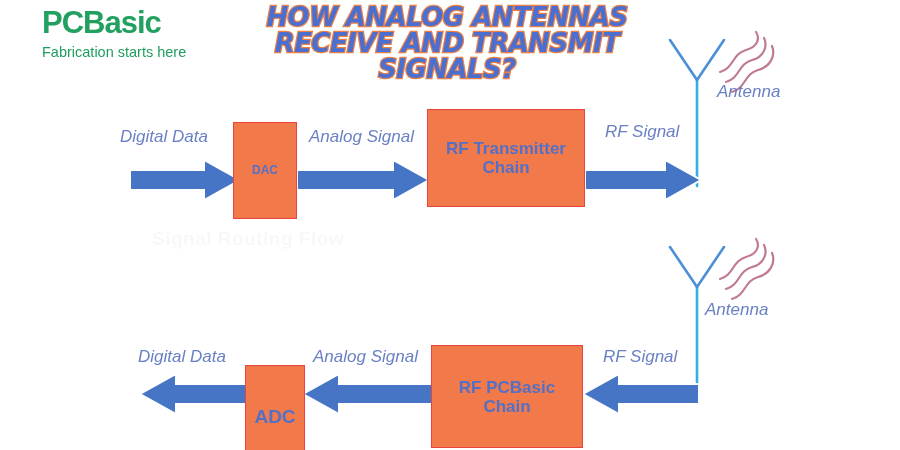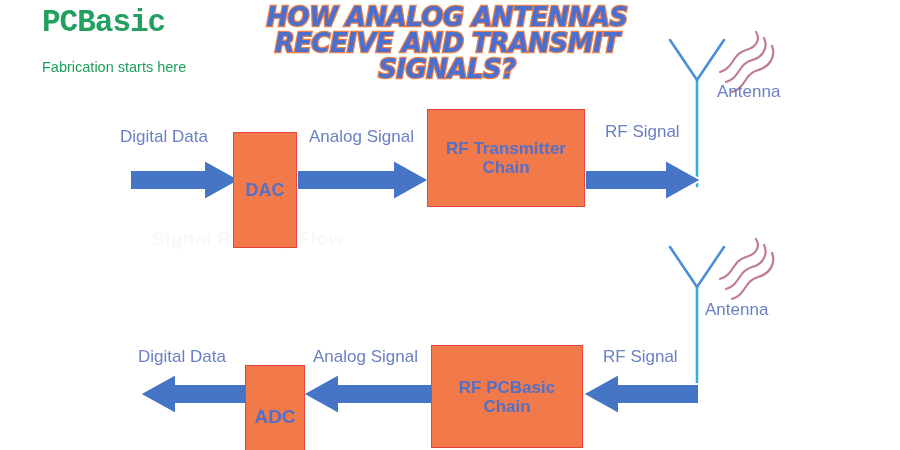--- a/index.html
+++ b/index.html
@@ -8,34 +8,34 @@
     background:#ffffff;
     font-family:"Liberation Sans", sans-serif;
     overflow:hidden;
     position:relative;
   }
   #stage{position:relative;width:900px;height:450px;}
 
   
   .logo{position:absolute;left:42px;top:6px;width:200px;height:52px;}
   .logo-word{
-    font-family:Liberation Mono, monospace;
+    font-family:Liberation Sans, sans-serif;
     font-weight:bold;
     font-size:31px;
     letter-spacing:-1px;
     color:#21A060;
     line-height:34px;
     white-space:nowrap;
   }
   .logo-tag{
     font-family:"Liberation Sans", sans-serif;
     font-size:14.5px;
     color:#1E9E5E;
     line-height:16px;
-    margin-top:19px;
+    margin-top:4px;
     white-space:nowrap;
   }
 
   
   .title{
     position:absolute;
     left:232px;top:4px;width:430px;
     text-align:center;
     font-family:"DejaVu Sans", sans-serif;
     font-weight:bold;
@@ -73,20 +73,21 @@
     box-sizing:border-box;
   }
 
   
   .lbl{
     position:absolute;
     color:#6A80C4;
     font-size:17px;
     white-space:nowrap;
     z-index:7;
+    font-style:italic;
   }
   .lbl-ant{ color:#6A80C4; font-size:17px; }
 
   
   .arrow{position:absolute;z-index:5;}
   .arrow svg{display:block;overflow:visible;}
 
   
   .antenna{position:absolute;z-index:4;}
   .antenna svg{display:block;overflow:visible;}
@@ -110,21 +111,21 @@
   <div class="ghost">Signal Routing Flow</div>
 
   <div class="lbl" style="left:120px;top:127px;">Digital Data</div>
 
   <div class="arrow" style="left:130px;top:158px;">
     <svg width="112" height="44" viewBox="0 0 112 44">
       <polygon points="0,12 74,12 74,2 110,22 74,42 74,32 0,32" fill="#4575C4" stroke="#ffffff" stroke-width="2"></polygon>
     </svg>
   </div>
 
-  <div class="box" style="left:233px;top:132px;width:64px;height:116px;font-size:18px;">
+  <div class="box" style="left:233px;top:122px;width:64px;height:97px;font-size:12px;">
     <span>DAC</span>
   </div>
 
   <div class="lbl" style="left:309px;top:127px;">Analog Signal</div>
 
   <div class="arrow" style="left:297px;top:158px;">
     <svg width="134" height="44" viewBox="0 0 134 44">
       <polygon points="0,12 96,12 96,2 132,22 96,42 96,32 0,32" fill="#4575C4" stroke="#ffffff" stroke-width="2"></polygon>
     </svg>
   </div>

